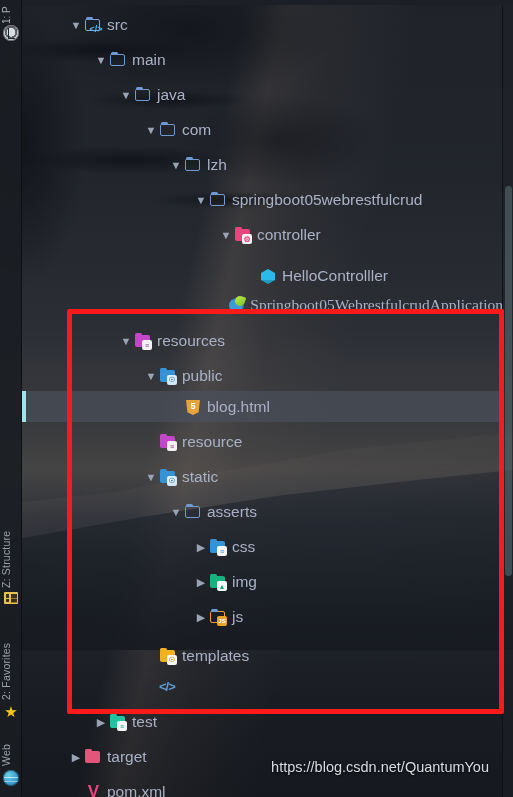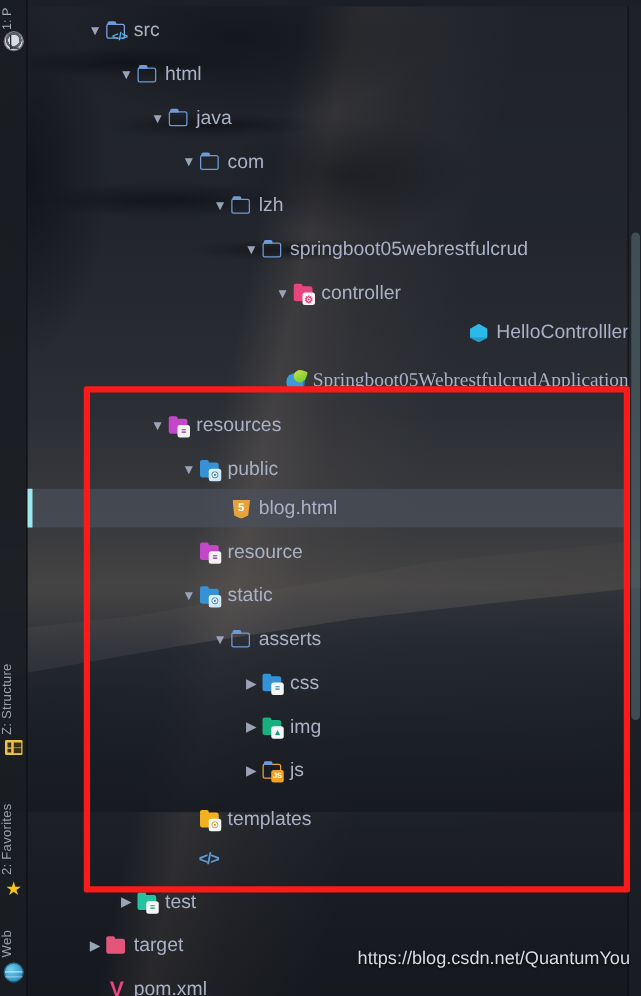--- a/index.html
+++ b/index.html
@@ -261,21 +261,21 @@
   }
 
   
   #sel-marker {
     position: absolute; left: 22px; width: 4px; height: 31px;
     background: #9be7ec; z-index: 9;
   }
 
   
   #watermark {
-    position: absolute; right: 9px; bottom: 22px;
+    position: absolute; right: 24px; bottom: 22px;
     color: #d9dde2; font-size: 14.5px; z-index: 10;
     text-shadow: 0 1px 2px rgba(0,0,0,.75);
   }
 </style>
 </head>
 <body>
 
 <div id="app">
 
   <div id="bg"></div>
@@ -314,21 +314,21 @@
           <span class="badge">&lt;/&gt;</span>
         </span>
         <span class="label">src</span>
       </div>
       <div class="row" style="top: 44px;">
         <span style="display:inline-block;width:71px"></span>
         <span class="arrow">▼</span>
         <span class="ico">
           <span class="fd outline"></span>
         </span>
-        <span class="label">html</span>
+        <span class="label">main</span>
       </div>
       <div class="row" style="top: 79px;">
         <span style="display:inline-block;width:96px"></span>
         <span class="arrow">▼</span>
         <span class="ico">
           <span class="fd outline"></span>
         </span>
         <span class="label">java</span>
       </div>
       <div class="row" style="top: 114px;">
@@ -357,21 +357,21 @@
       </div>
       <div class="row" style="top: 219px;">
         <span style="display:inline-block;width:196px"></span>
         <span class="arrow">▼</span>
         <span class="ico">
           <span class="fd pink"></span>
           <span class="badge" style="background:#f6f6f6;color:#e8447d;font-size:8px;">⚙</span>
         </span>
         <span class="label">controller</span>
       </div>
-      <div class="row" style="top: 250px; justify-content: flex-end;">
+      <div class="row" style="top: 260px;">
         <span style="display:inline-block;width:221px"></span>
         <span class="arrow none">▶</span>
         <span class="ico">
           <span class="hexico"></span>
         </span>
         <span class="label">HelloControlller</span>
       </div>
       <div class="row" style="top: 289px; font-family: Liberation Serif, serif;">
         <span style="display:inline-block;width:196px"></span>
         <span class="arrow none">▶</span>

